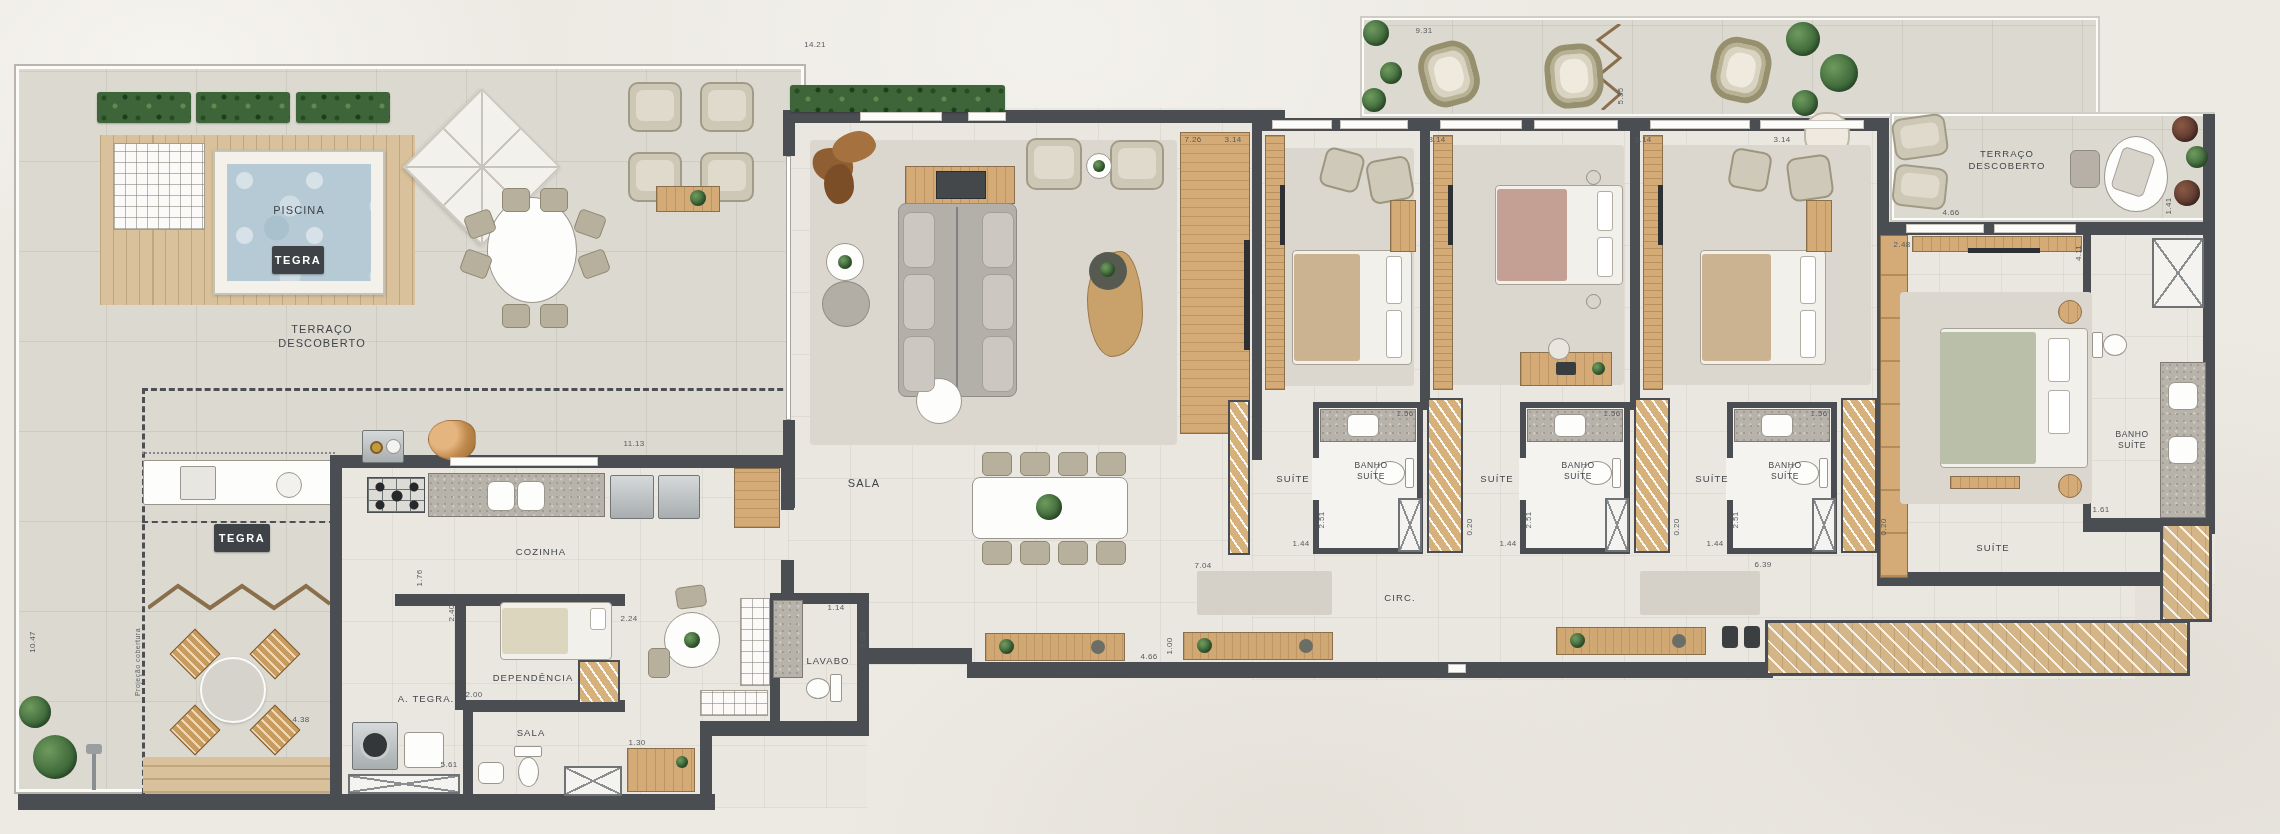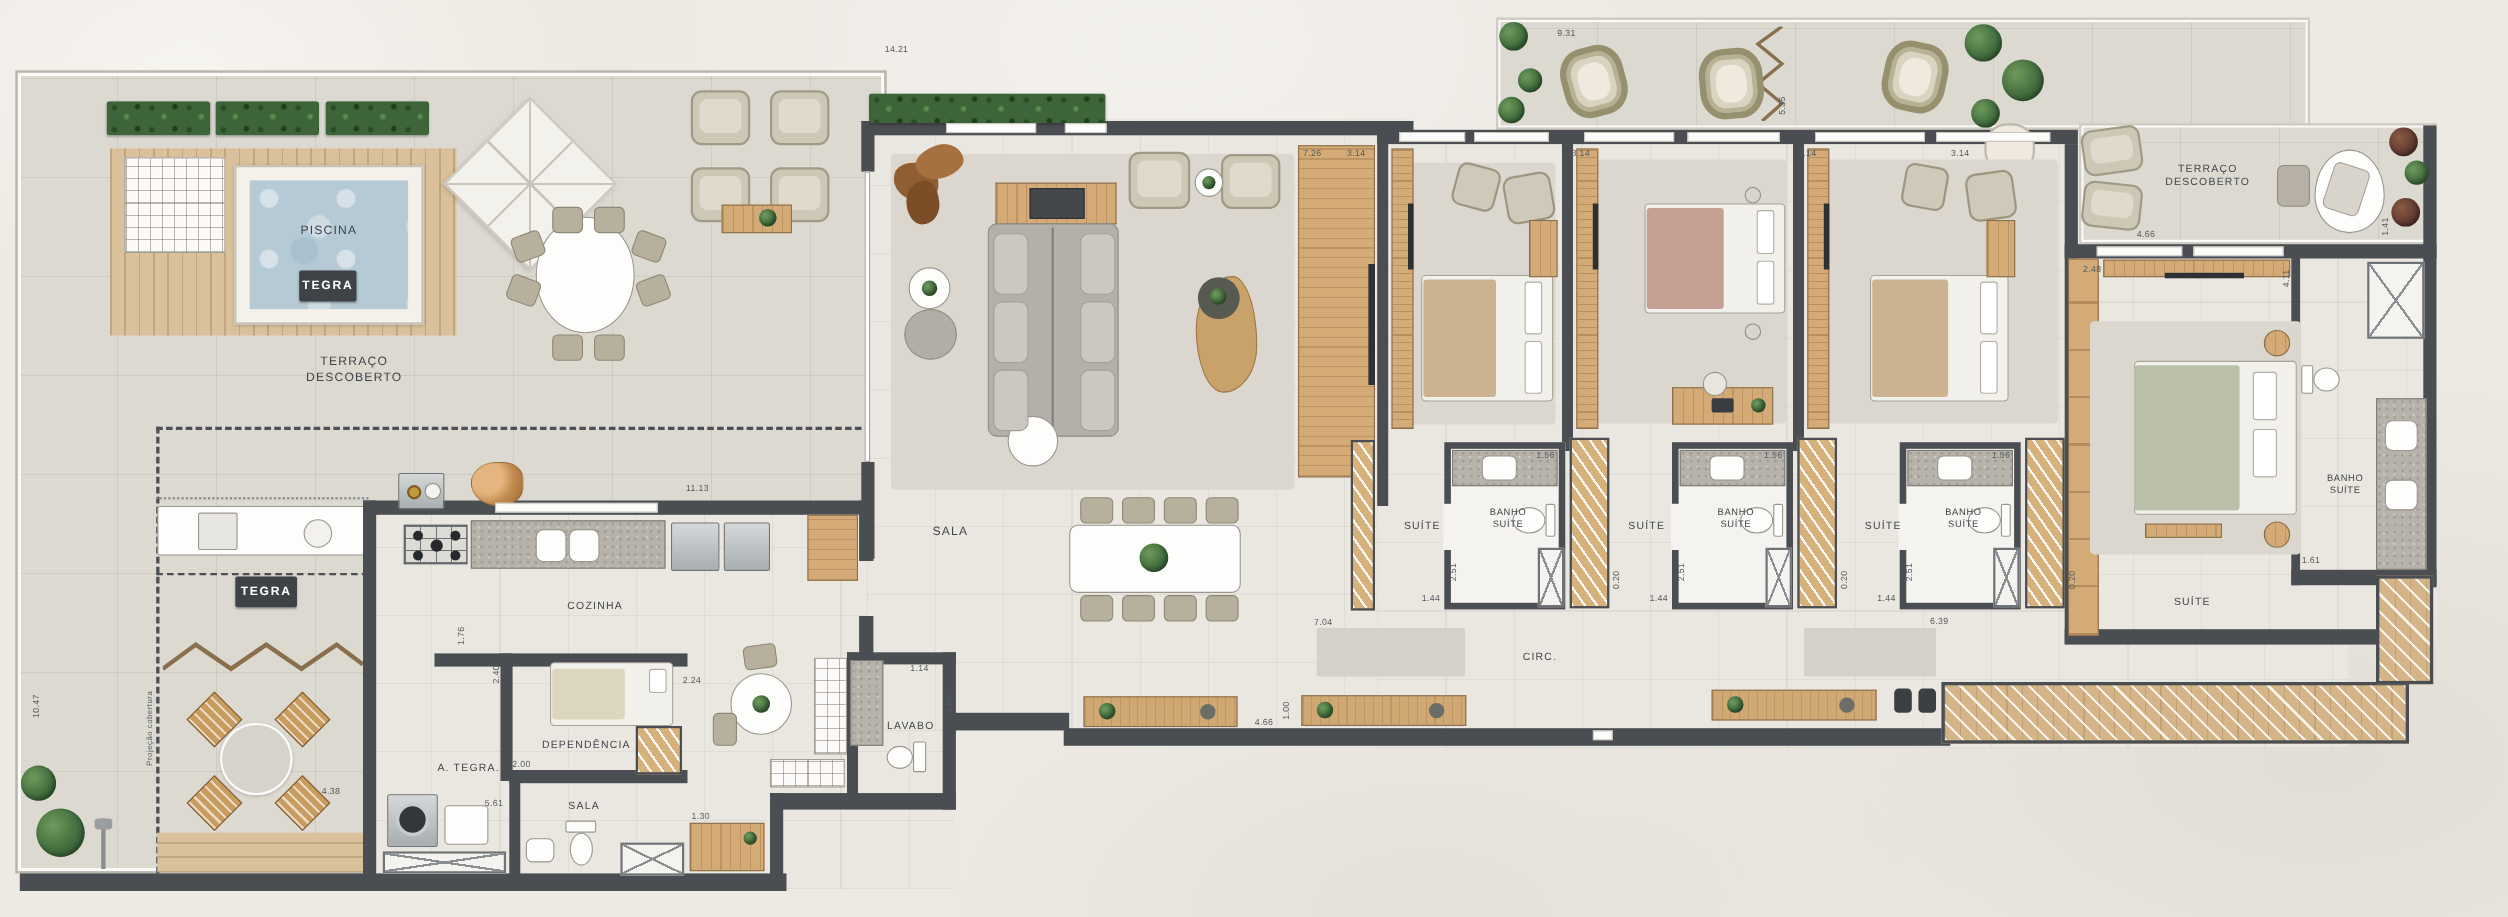--- a/index.html
+++ b/index.html
@@ -411,21 +411,21 @@
     <div class="a lbl dim" style="left: 1424px; top: 31px;">9.31</div>
     <div class="a lbl dim r" style="left: 1621px; top: 96px;">5.35</div>
     <div class="a lbl dim" style="left: 634px; top: 444px;">11.13</div>
     <div class="a lbl dim r" style="left: 420px; top: 578px;">1.76</div>
     <div class="a lbl dim r" style="left: 452px; top: 613px;">2.40</div>
     <div class="a lbl dim" style="left: 474px; top: 695px;">2.00</div>
     <div class="a lbl dim" style="left: 629px; top: 619px;">2.24</div>
     <div class="a lbl dim" style="left: 637px; top: 743px;">1.30</div>
     <div class="a lbl dim" style="left: 836px; top: 608px;">1.14</div>
     <div class="a lbl dim r" style="left: 863px; top: 640px;">3.08</div>
-    <div class="a lbl dim" style="left: 449px; top: 731px;">5.61</div>
+    <div class="a lbl dim" style="left: 449px; top: 765px;">5.61</div>
     <div class="a lbl dim" style="left: 1193px; top: 140px;">7.26</div>
     <div class="a lbl dim" style="left: 1233px; top: 140px;">3.14</div>
     <div class="a lbl dim" style="left: 1437px; top: 140px;">3.14</div>
     <div class="a lbl dim" style="left: 1643px; top: 140px;">3.14</div>
     <div class="a lbl dim" style="left: 1782px; top: 140px;">3.14</div>
     <div class="a lbl dim" style="left: 1902px; top: 245px;">2.48</div>
     <div class="a lbl dim" style="left: 1951px; top: 213px;">4.66</div>
     <div class="a lbl dim r" style="left: 2169px; top: 206px;">1.41</div>
     <div class="a lbl dim r" style="left: 2079px; top: 253px;">4.11</div>
     <div class="a lbl dim" style="left: 2101px; top: 510px;">1.61</div>

